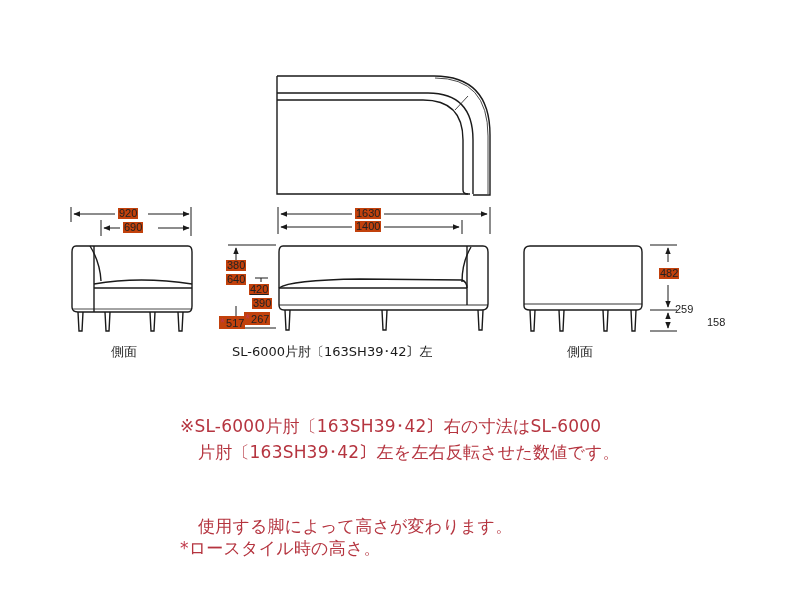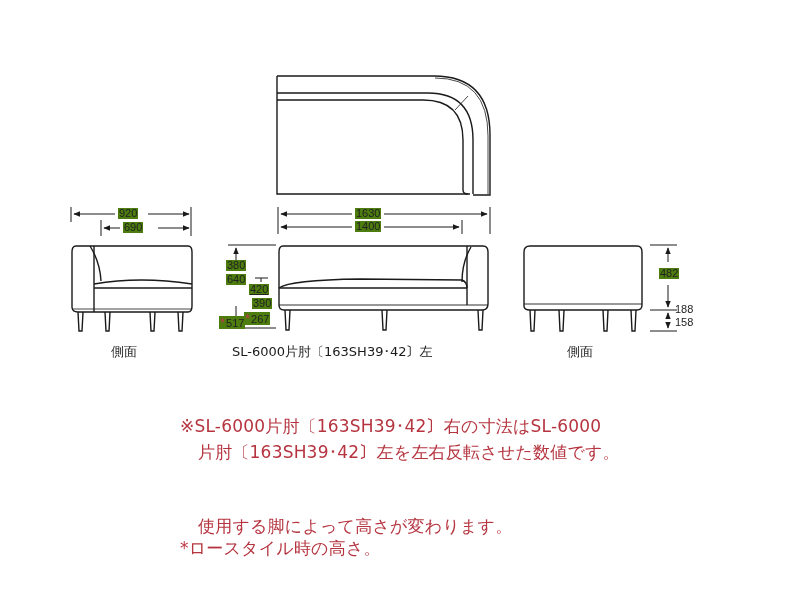--- a/index.html
+++ b/index.html
@@ -1,19 +1,19 @@
 <!DOCTYPE html>
 <html><head>
   <meta charset="utf-8">
   <style>
     html, body { margin: 0; padding: 0; background: #ffffff; }
     body { width: 800px; height: 600px; position: relative; overflow: hidden;
            font-family: "DejaVu Sans", sans-serif; color: #1a1a1a; }
     svg.drawing { position: absolute; left: 0; top: 0; }
-    .dim { position: absolute; font-family: "Liberation Sans", sans-serif; font-size: 11px; color: #222; line-height: 1; background: #4d7c0f; padding: 0 1px; }
+    .dim { position: absolute; font-family: "Liberation Sans", sans-serif; font-size: 11px; color: #222; line-height: 1; background: #c2410c; padding: 0 1px; }
     .dim.red-star::before { content: "*"; color: #c0394a; font-size: 13px; margin-right: 1px; }
     .label { position: absolute; font-size: 13px; color: #1a1a1a; line-height: 1; white-space: nowrap; }
     .note { position: absolute; font-size: 17px; color: #b5343f; line-height: 1; white-space: nowrap; letter-spacing: 0.2px; }
     .star { color: #c0394a; }
   </style>
 </head>
 <body>
 
 <svg class="drawing" width="800" height="600" viewBox="0 0 800 600" xmlns="http://www.w3.org/2000/svg">
   <defs>
@@ -112,22 +112,22 @@
 <span class="dim" style="left:355px;top:221px;">1400</span>
 
 <span class="dim" style="left:226px;top:260px;">380</span>
 <span class="dim" style="left:226px;top:274px;">640</span>
 <span class="dim red-star" style="left:219px;top:288px;margin-top:28px;">517</span>
 <span class="dim" style="left:249px;top:284px;text-decoration:underline;">420</span>
 <span class="dim" style="left:252px;top:298px;">390</span>
 <span class="dim red-star" style="left:244px;top:312px;">267</span>
 
 <span class="dim" style="left:659px;top:268px;">482</span>
-<span class="dim" style="left:674px;top:304px;background:transparent;">188</span>
-<span class="dim" style="left:674px;top:317px;background:transparent;">158</span>
+<span class="dim" style="left:674px;top:304px;background:transparent;">259</span>
+<span class="dim" style="left:706px;top:317px;background:transparent;">158</span>
 
 <span class="label" style="left:111px;top:345px;">側面</span>
 <span class="label" style="left:232px;top:345px;">SL-6000片肘〔163SH39･42〕左</span>
 <span class="label" style="left:567px;top:345px;">側面</span>
 
 <div class="note" style="left:180px;top:418px;">※SL-6000片肘〔163SH39･42〕右の寸法はSL-6000</div>
 <div class="note" style="left:198px;top:444px;">片肘〔163SH39･42〕左を左右反転させた数値です。</div>
 <div class="note" style="left:180px;top:492px;margin-top:48px;">
   <span class="star">*</span><span>ロースタイル時の高さ。</span>
 </div>

